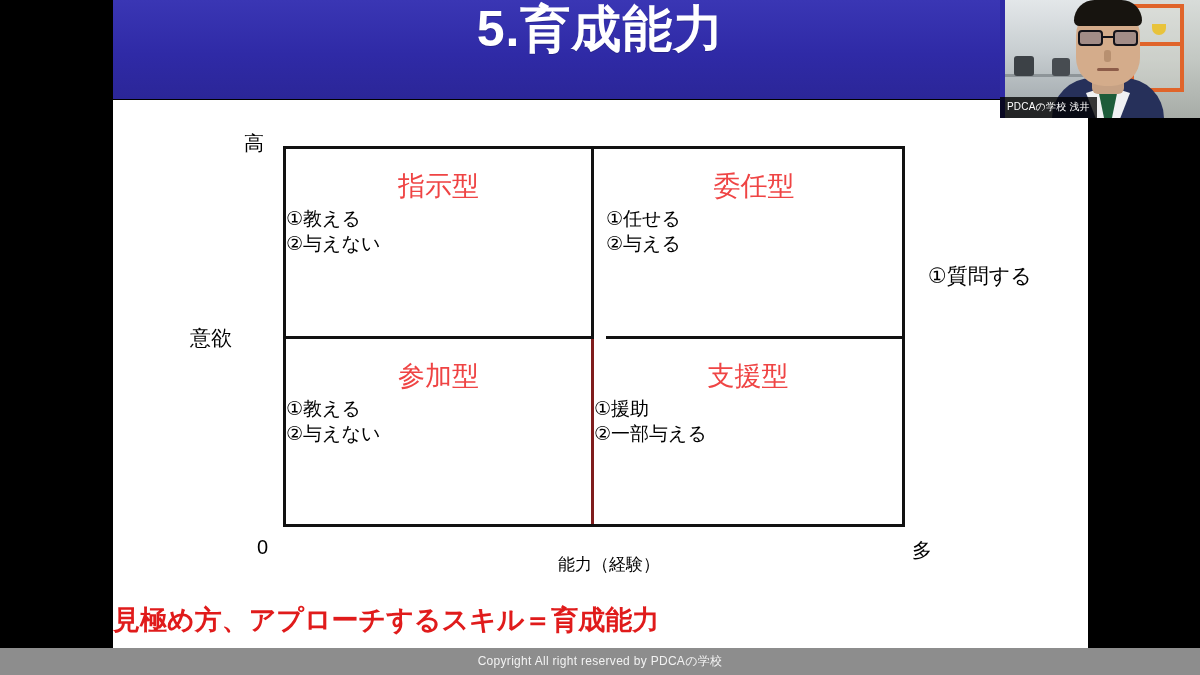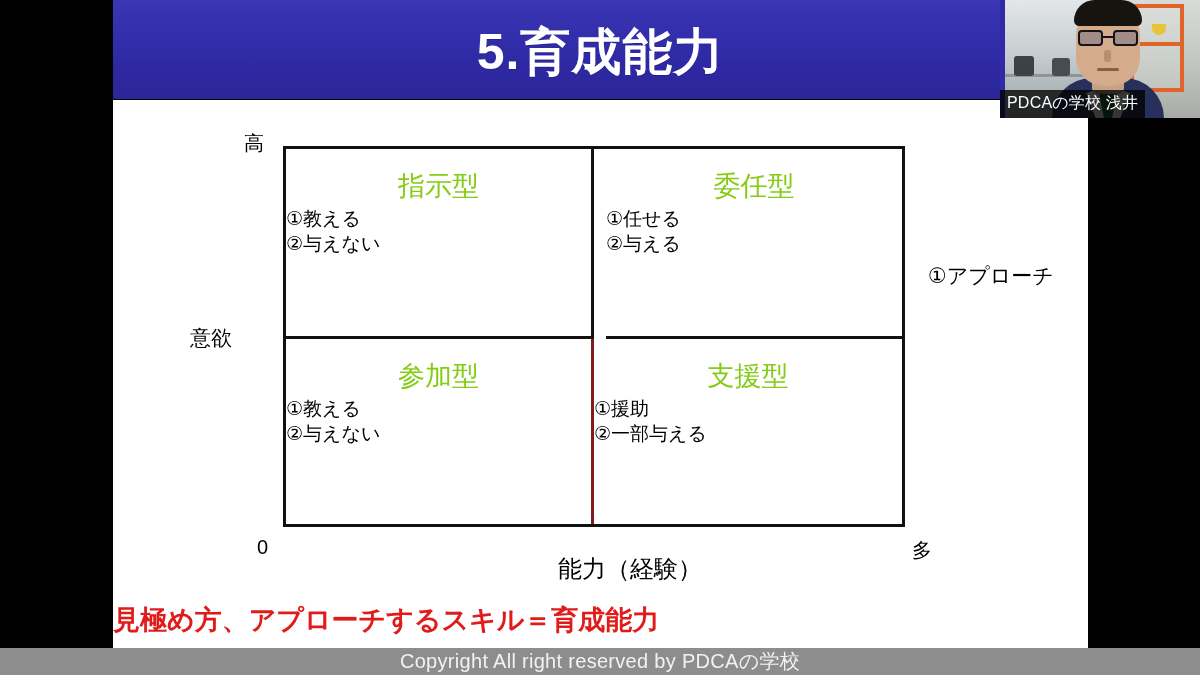--- a/index.html
+++ b/index.html
@@ -19,21 +19,20 @@
     background: #ffffff;
   }
 
   
   .title-banner {
     position: absolute;
     left: 113px; top: 0px;
     width: 975px; height: 99px;
     background: linear-gradient(180deg, #3a36b4 0%, #2f2aa6 55%, #2b2698 100%);
     display: flex;
-    align-items: center;
     justify-content: center;
   }
   .title-banner .title-text {
     color: #ffffff;
     font-size: 50px;
     font-weight: bold;
     letter-spacing: 1px;
     line-height: 1;
     margin-top: 4px;
     text-shadow: 0 1px 0 rgba(0,0,0,0.18);
@@ -53,21 +52,21 @@
     position: relative;
     border: 0;
     padding-top: 22px;
   }
   .cell.tl { border-right: 3px solid #111111; border-bottom: 3px solid #111111; }
   .cell.tr { border-bottom: 3px solid #111111; margin-left: 12px; }
   .cell.bl { border-right: 3px solid #7f1d1d; }
   .cell-heading {
     text-align: center;
     font-size: 27px;
-    color: #84cc16;
+    color: #ef4444;
     line-height: 1.15;
     margin-bottom: 4px;
   }
   .cell-items {
     font-size: 19px;
     color: #000000;
     line-height: 1.32;
   }
   .cell.tr .cell-items, .cell.br .cell-items { }
 
@@ -75,21 +74,21 @@
   .axis-label {
     position: absolute;
     color: #000000;
     font-size: 19px;
     white-space: nowrap;
   }
   .label-high   { left: 244px; top: 130px; font-size: 20px; }
   .label-yaxis  { left: 190px; top: 324px; font-size: 21px; }
   .label-zero   { left: 257px; top: 536px; font-size: 20px; }
   .label-many   { left: 912px; top: 537px; font-size: 20px; }
-  .label-xaxis  { left: 558px; top: 553px; font-size: 24px; }
+  .label-xaxis  { left: 558px; top: 553px; font-size: 17px; }
 
   
   .side-legend {
     position: absolute;
     left: 928px; top: 262px;
     font-size: 21px;
     color: #000000;
     line-height: 1.33;
     white-space: nowrap;
   }
@@ -111,21 +110,21 @@
     position: absolute;
     left: 0; top: 648px;
     width: 1200px; height: 27px;
     background: #8d8d8d;
     display: flex;
     align-items: center;
     justify-content: center;
   }
   .footer-bar .footer-text {
     color: #f2f2f2;
-    font-size: 20px;
+    font-size: 12px;
     letter-spacing: 0.3px;
   }
 
   
   .webcam {
     position: absolute;
     left: 1000px; top: 0px;
     width: 200px; height: 118px;
     overflow: hidden;
     background: #2a2f33;
@@ -217,21 +216,21 @@
     background: rgba(150,110,80,0.45); border-radius: 3px;
   }
   .webcam .mouth {
     position: absolute; left: 97px; top: 68px; width: 22px; height: 3px;
     background: #8d5c49; border-radius: 2px;
   }
   .webcam .cam-name {
     position: absolute; left: 0px; bottom: 0px;
     background: rgba(0,0,0,0.78);
     color: #ffffff;
-    font-size: 16px;
+    font-size: 10px;
     padding: 3px 7px 4px 7px;
     letter-spacing: 0.2px;
     white-space: nowrap;
   }
   .webcam .blue-edge {
     position: absolute; left: 0; top: 0; width: 5px; height: 100%;
     background: #2f2aa6;
   }
 </style>
 </head>
@@ -281,21 +280,21 @@
       <div class="cell-heading">支援型</div>
       <div class="cell-items">
         <div>①援助</div>
         <div>②一部与える</div>
       </div>
     </div>
 
   </div>
 
   <div class="side-legend">
-    <div>①アプローチ</div>
+    <div>①質問する</div>
   </div>
 
   <div class="tagline">見極め方、アプローチするスキル＝育成能力</div>
 
   <div class="footer-bar">
     <span class="footer-text">Copyright All right reserved by PDCAの学校</span>
   </div>
 
   <div class="webcam">
     <div class="cam-bg"></div>

